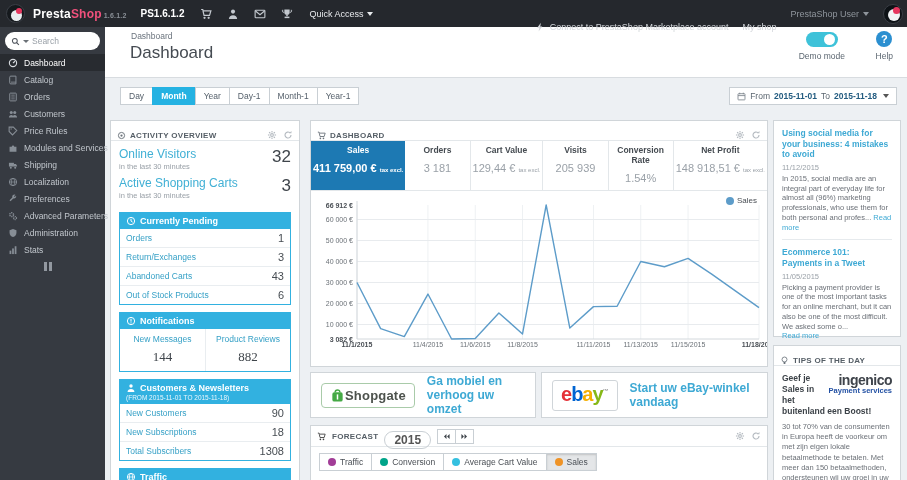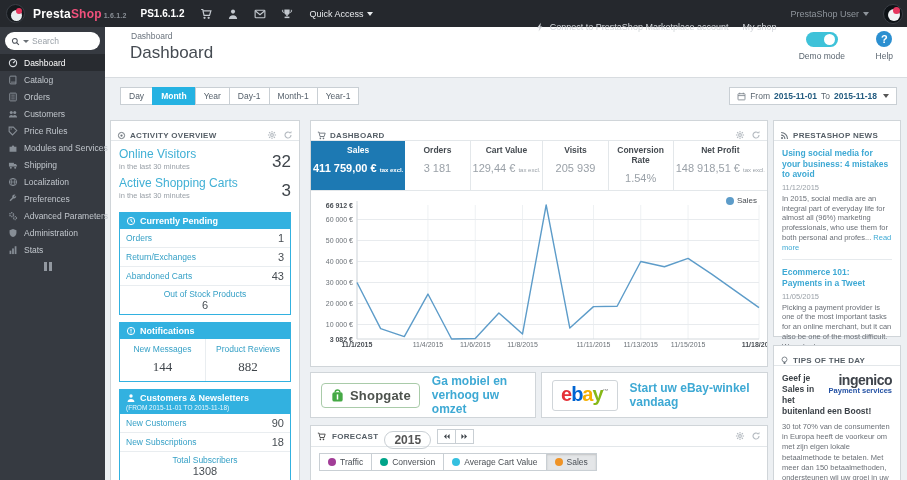--- a/index.html
+++ b/index.html
@@ -68,30 +68,30 @@
   .panel { position:absolute; background:#fff; border:1px solid #d0d5d9; }
   .panel-head { height:20px; border-bottom:1px solid #e3e7ea; display:flex; align-items:flex-end; padding:0 6px; gap:4px; }
   .panel-title { font-size:8px; font-weight:bold; color:#555e66; letter-spacing:.3px; }
   .panel-head .ic { color:#6b737b; }
   .panel-ctrl { margin-left:auto; display:flex; gap:6px; }
   .panel-ctrl .ic { color:#b4bac0; cursor:pointer; }
 
   
   #activity { left:110px; top:120px; width:190px; height:370px; }
   .act-body { padding:6px 8px; }
-  .big-row { display:flex; justify-content:space-between; align-items:center; }
+  .big-row { display:flex; justify-content:space-between; align-items:flex-start; }
   .big-link { font-size:12px; color:#41b0d5; cursor:pointer; }
   .big-sub { font-size:7.5px; color:#9aa1a8; margin:1px 0 5px; }
   .big-val { font-size:17px; color:#3f454b; }
   .sec { margin-top:7px; border:1px solid var(--section-header-bg,#32b1e0); }
   .sec-head { background:var(--section-header-bg,#32b1e0); color:#fff; padding:3px 6px; }
   .sec-title { font-size:9px; font-weight:bold; display:flex; gap:4px; }
   .sec-sub { font-size:6.5px; margin-top:1px; color:#eaf7fd; }
   .sec-row { display:flex; justify-content:space-between; align-items:center; padding:3px 6px; border-bottom:1px solid #e9edf0; background:#fff; min-height:15px;}
-  .sec-row:last-child { border-bottom:none;flex-direction:column; }
+  .sec-row:last-child { border-bottom:none; }
   .sec-link { font-size:8.5px; color:#35a0c6; cursor:pointer; display:flex; align-items:center; gap:4px;}
   .sec-val { font-size:11px; color:#474d53; }
   .cells { display:flex; background:#fff; }
   .cell { width:50%; text-align:center; padding:5px 2px 6px; }
   .cell + .cell { border-left:1px solid #e9edf0; }
   .cell-link { font-size:8.5px; color:#35a0c6; cursor:pointer; }
   .cell-val { font-size:13px; color:#3f454b; margin-top:5px;font-family:Liberation Serif, serif; }
 
   
   #dashpanel { left:310px; top:120px; width:458px; height:247px; }
@@ -105,21 +105,21 @@
   .kpi.active .kpi-label { color:#fff; }
   .kpi.active .kpi-value { color:#fff; font-weight:bold; }
   .chart-wrap { position:relative; height:182px; }
   .chart-legend { position:absolute; right:10px; top:5px; display:flex; align-items:center; gap:3px; font-size:8px; color:#4a4f55; }
   .dot { width:8px; height:8px; border-radius:50%; display:inline-block; }
 
   
   .banner { position:absolute; top:372px; height:46px; background:#fff; border:1px solid #d0d5d9; display:flex; align-items:center; padding:0 10px; gap:12px; }
   #banner-shopgate { left:310px; width:226px; }
   #banner-ebay { left:541px; width:227px; }
-  .sg-logo { display:flex; align-items:flex-end; gap:5px; border:1px solid #a9cba9; border-radius:4px; padding:4px 8px; }
+  .sg-logo { display:flex; align-items:flex-end; border:1px solid #a9cba9; border-radius:4px; padding:4px 8px; }
   .sg-logo .ic { color:#45a945; }
   .sg-text { font-size:13px; color:#4d524d; font-weight:bold; letter-spacing:.2px;}
   .banner-link { font-size:12px; font-weight:bold; color:#3ea9d4; cursor:pointer; }
   .ebay-logo { border:1px solid #d0d5d9; border-radius:3px; padding:2px 8px 4px; font-size:20px; font-weight:bold; letter-spacing:-1px; background:#fff; }
   .ebay-logo sup { font-size:6px; color:#999; letter-spacing:0; }
 
   
   #forecast { left:310px; top:425px; width:458px; height:80px; }
   .fc-head { height:21px; border-bottom:1px solid #e3e7ea; display:flex; align-items:center; gap:6px; padding:0 6px; }
   .fc-year { border:1px solid #c9cfd4; border-radius:9px; font-size:12px; font-weight:bold; color:#555; padding:1px 9px;margin-top:8px; }
@@ -719,26 +719,20 @@
         <span>Average Cart Value</span>
       </span>
     <span class="leg-btn active">
         <span class="dot" style="background: rgb(239, 147, 38);"></span>
         <span>Sales</span>
       </span>
   </div>
 </div>
 
 <div id="news" class="panel">
-  <div class="panel-head">
-    <svg class="ic" width="9" height="9">
-        <use href="#i-rss"></use>
-      </svg>
-    <span class="panel-title">PRESTASHOP NEWS</span>
-  </div>
   <div class="news-body">
     <div class="news-title">Using social media for your business: 4 mistakes to avoid</div>
     <div class="news-date">11/12/2015</div>
     <div class="news-text"><span>In 2015, social media are an integral part of everyday life for almost all (96%) marketing professionals, who use them for both personal and profes...</span> <span class="read-more">Read more</span></div>
     <div class="news-sep"></div>
     <div class="news-title">Ecommerce 101: Payments in a Tweet</div>
     <div class="news-date">11/05/2015</div>
     <div class="news-text"><span>Picking a payment provider is one of the most important tasks for an online merchant, but it can also be one of the most difficult. We asked some o...</span><br><span class="read-more">Read more</span></div>
     <div class="news-sep"></div>
     <div class="find-news">Find more news</div>

